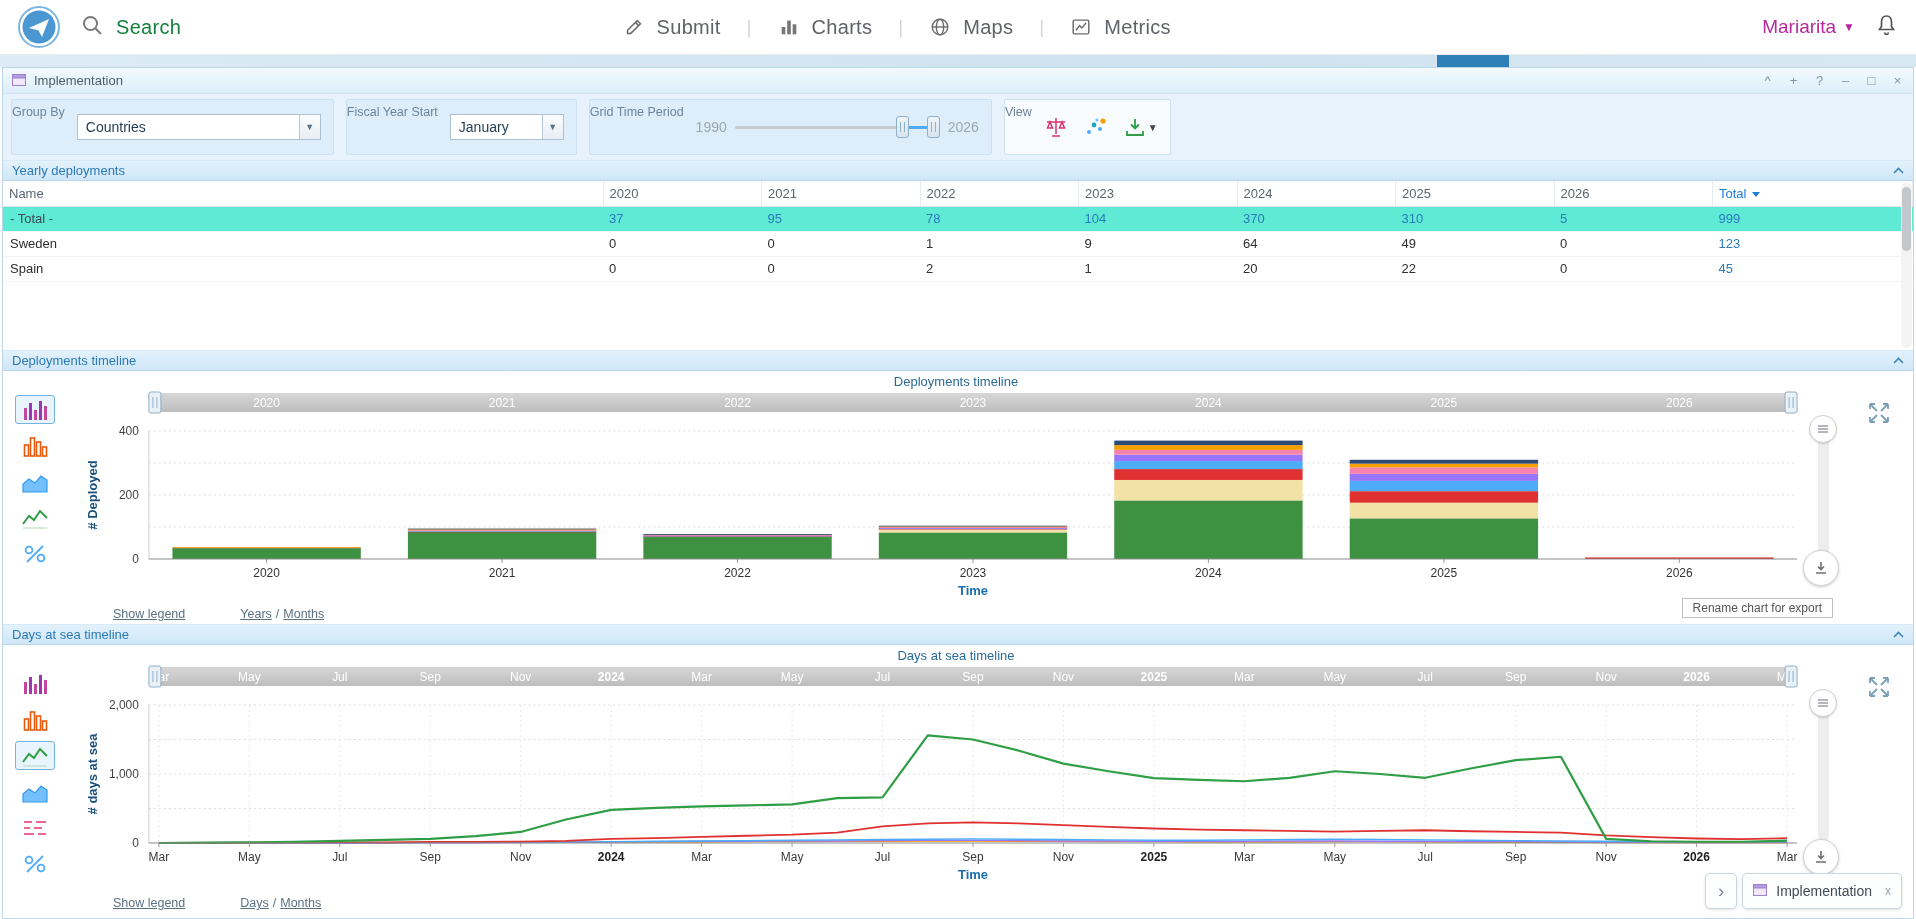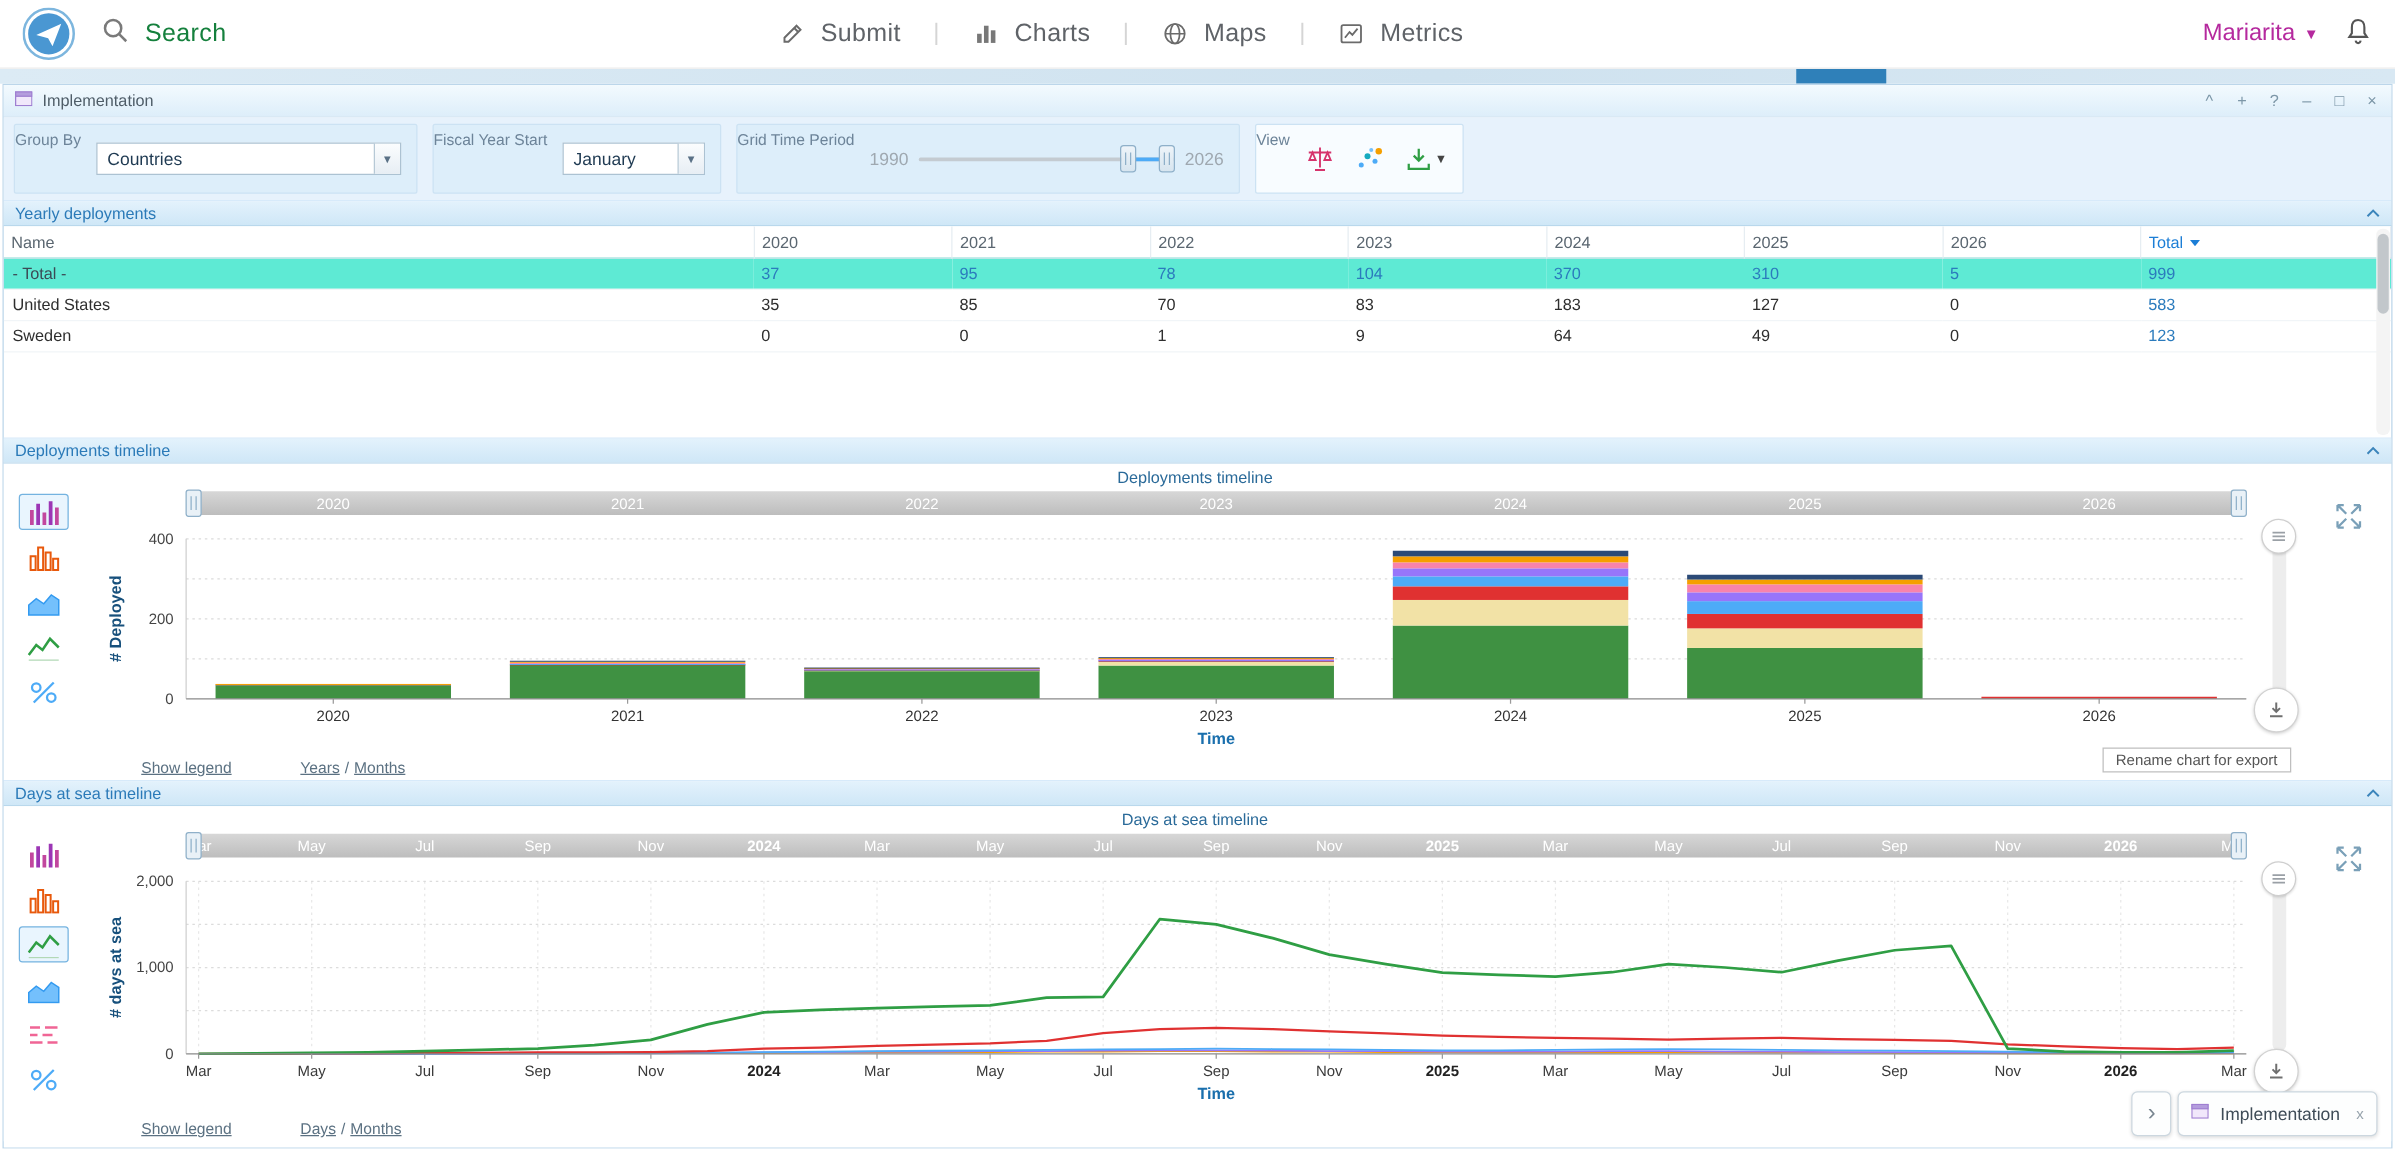--- a/index.html
+++ b/index.html
@@ -296,40 +296,40 @@
               <td class="num-cell">37</td>
               <td class="num-cell">95</td>
               <td class="num-cell">78</td>
               <td class="num-cell">104</td>
               <td class="num-cell">370</td>
               <td class="num-cell">310</td>
               <td class="num-cell">5</td>
               <td class="total-cell">999</td>
             </tr>
             <tr>
-              <td class="name-cell">United States</td>
-              <td class="num-cell">35</td>
-              <td class="num-cell">85</td>
-              <td class="num-cell">70</td>
-              <td class="num-cell">83</td>
-              <td class="num-cell">183</td>
-              <td class="num-cell">127</td>
-              <td class="num-cell">0</td>
-              <td class="total-cell">583</td>
-            </tr>
-            <tr>
               <td class="name-cell">Sweden</td>
               <td class="num-cell">0</td>
               <td class="num-cell">0</td>
               <td class="num-cell">1</td>
               <td class="num-cell">9</td>
               <td class="num-cell">64</td>
               <td class="num-cell">49</td>
               <td class="num-cell">0</td>
               <td class="total-cell">123</td>
+            </tr>
+            <tr>
+              <td class="name-cell">Spain</td>
+              <td class="num-cell">0</td>
+              <td class="num-cell">0</td>
+              <td class="num-cell">2</td>
+              <td class="num-cell">1</td>
+              <td class="num-cell">20</td>
+              <td class="num-cell">22</td>
+              <td class="num-cell">0</td>
+              <td class="total-cell">45</td>
             </tr>
           </tbody>
       </table>
       <div class="win-scrollbar">
           <div class="win-scroll-thumb"></div>
         </div>
     </div>
 
     <div class="section-header">
       <span class="section-title">Deployments timeline</span>

